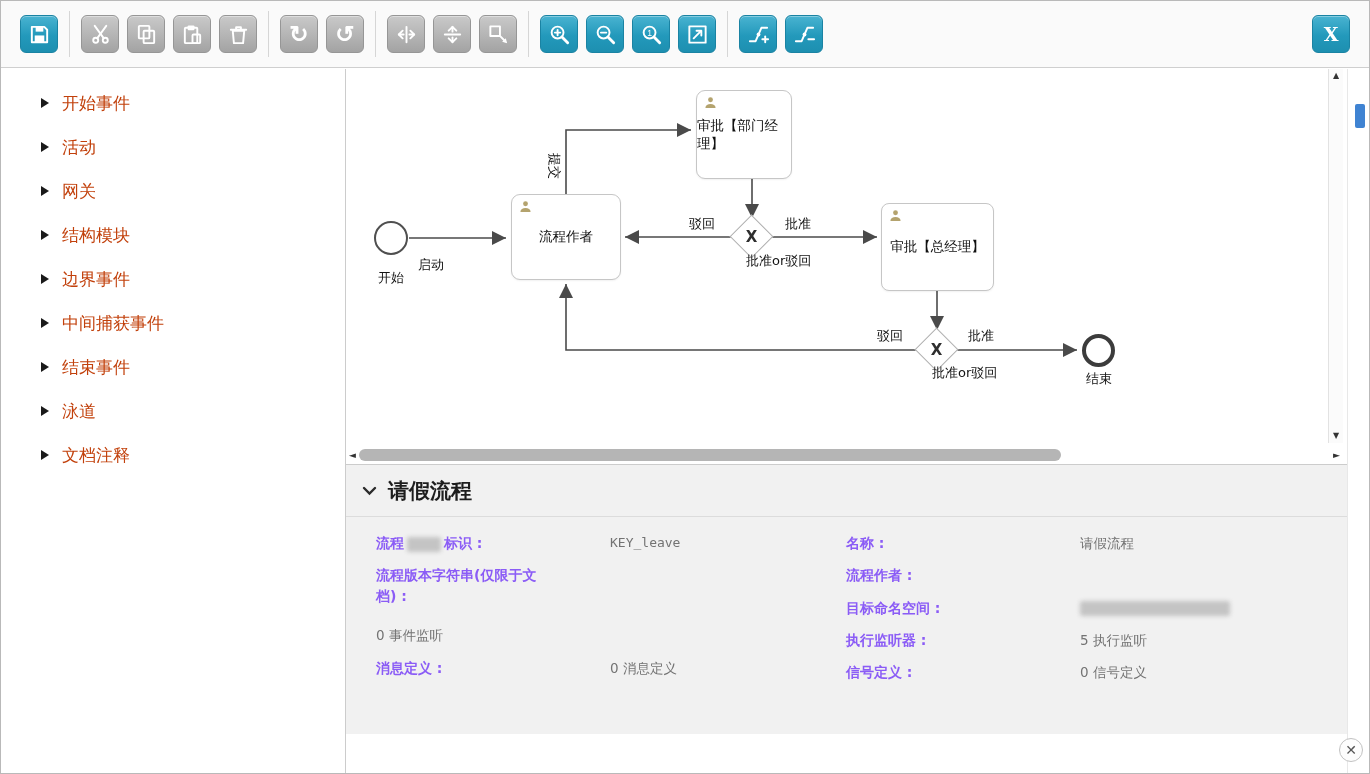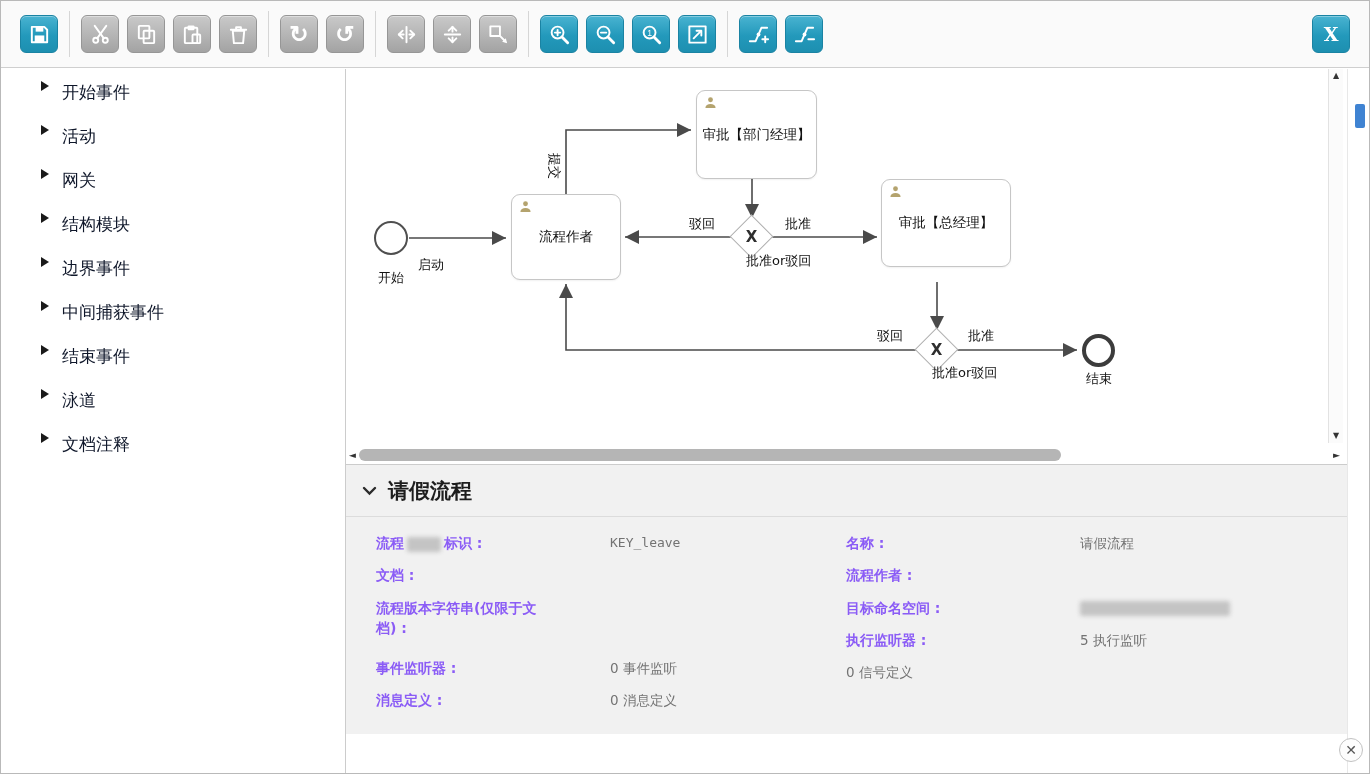--- a/index.html
+++ b/index.html
@@ -12,21 +12,21 @@
   .tb { width:38px; height:38px; border-radius:6px; display:flex; align-items:center; justify-content:center; margin:0 4px; cursor:pointer; padding:0; }
   .tb.teal { background:linear-gradient(180deg,#49b3d1 0%,#2399bb 55%,#1d8fb0 100%); border:1px solid #1a83a3; box-shadow:inset 0 1px 0 rgba(255,255,255,.35); }
   .tb.gray { background:linear-gradient(180deg,#c9c9c9 0%,#a3a3a3 100%); border:1px solid #969696; box-shadow:inset 0 1px 0 rgba(255,255,255,.4); }
   .tb svg { width:23px; height:23px; stroke:#fff; fill:none; stroke-width:2; stroke-linecap:round; stroke-linejoin:round; }
   .tb .glyph { color:#fff; font-size:23px; font-weight:bold; line-height:1; }
   .sep { width:0; height:46px; border-left:1px solid #d6d6d6; margin:0 7px; }
   .tb.xbtn { margin-left:auto; font-family:"DejaVu Serif","Liberation Serif",serif; color:#fff; font-weight:bold; font-size:19px; }
 
   
   .palette { position:absolute; left:0; top:68px; width:345px; height:706px; background:#fff; border-right:1px solid #ccc; padding-top:12px; }
-  .pal-item { height:44px; display:flex; align-items:flex-start; padding-left:40px; gap:13px; font-size:17px; color:#0f172a; cursor:pointer; }
+  .pal-item { height:44px; display:flex; align-items:center; padding-left:40px; gap:13px; font-size:17px; color:#c2410c; cursor:pointer; }
   .tri { width:0; height:0; border-left:8px solid #1a1a1a; border-top:5px solid transparent; border-bottom:5px solid transparent; }
 
   
   .canvas { position:absolute; left:345px; top:68px; width:982px; height:374px; background:#fff; overflow:hidden; }
   .canvas svg.edges { position:absolute; left:0; top:0; z-index:1; }
   .bpmn-task { position:absolute; background:#fff; border:1px solid #c6c6c6; border-radius:9px; display:flex; align-items:center; justify-content:center; font-size:13.5px; color:#111; box-shadow:0 1px 2px rgba(0,0,0,.06); z-index:2; cursor:pointer; }
   .user-ico { position:absolute; left:7px; top:5px; }
   .evt-circle { position:absolute; border-radius:50%; background:#fff; z-index:2; cursor:pointer; }
   .start-circle { left:28px; top:152px; width:34px; height:34px; border:2px solid #4f4f4f; }
   .end-circle { left:736px; top:265px; width:33px; height:33px; border:4px solid #3c3c3c; }
@@ -252,29 +252,29 @@
     <div class="elabel center" style="left:20px; top:200px; width:50px;font-family:Liberation Mono, monospace;">开始</div>
 
     <div class="bpmn-task" style="left:165px; top:125px; width:110px; height:86px;">
       <svg class="user-ico" width="13" height="13" viewBox="0 0 14 14">
         <circle cx="7" cy="4" r="2.6" fill="#b4a36e"></circle>
           <path d="M1.5 13 a5.5 4.5 0 0 1 11 0 z" fill="#b4a36e"></path>
       </svg>
       <span>流程作者</span>
     </div>
 
-    <div class="bpmn-task" style="left:350px; top:21px; width:121px; height:89px;">
+    <div class="bpmn-task" style="left:350px; top:21px; width:96px; height:89px;">
       <svg class="user-ico" width="13" height="13" viewBox="0 0 14 14">
         <circle cx="7" cy="4" r="2.6" fill="#b4a36e"></circle>
           <path d="M1.5 13 a5.5 4.5 0 0 1 11 0 z" fill="#b4a36e"></path>
       </svg>
       <span>审批【部门经理】</span>
     </div>
 
-    <div class="bpmn-task" style="left:535px; top:110px; width:130px; height:88px;">
+    <div class="bpmn-task" style="left:535px; top:134px; width:113px; height:88px;border-radius:8px;">
       <svg class="user-ico" width="13" height="13" viewBox="0 0 14 14">
         <circle cx="7" cy="4" r="2.6" fill="#b4a36e"></circle>
           <path d="M1.5 13 a5.5 4.5 0 0 1 11 0 z" fill="#b4a36e"></path>
       </svg>
       <span>审批【总经理】</span>
     </div>
 
     <div class="gw" style="left:390px; top:152px;"></div>
     <div class="gw-x" style="left:390px; top:152px;">X</div>
     <div class="gw" style="left:575px; top:265px;"></div>
@@ -312,30 +312,25 @@
       </svg>
       <span class="props-title">请假流程</span>
     </div>
     <div class="pgrid">
 
       <div>
         <div class="prow">
           <span class="plabel"><span>流程</span><span class="blur small"></span><span>标识 :</span></span>
           <span class="pvalue mono">KEY_leave</span>
         </div>
-        <div class="prow">
-          <span class="plabel">文档 :</span>
-          <span class="pvalue"></span>
-        </div>
         <div class="prow tall">
           <span class="plabel"><span class="inner">流程版本字符串(仅限于文档) :</span></span>
           <span class="pvalue"></span>
         </div>
         <div class="prow" style="margin-top:14px;">
-          <span class="plabel">事件监听器 :</span>
           <span class="pvalue">0 事件监听</span>
         </div>
         <div class="prow">
           <span class="plabel">消息定义 :</span>
           <span class="pvalue">0 消息定义</span>
         </div>
       </div>
 
       <div>
         <div class="prow">
@@ -348,20 +343,21 @@
         </div>
         <div class="prow">
           <span class="plabel">目标命名空间 :</span>
           <span class="pvalue"><span class="blur wide"></span></span>
         </div>
         <div class="prow">
           <span class="plabel">执行监听器 :</span>
           <span class="pvalue">5 执行监听</span>
         </div>
         <div class="prow">
+          <span class="plabel">信号定义 :</span>
           <span class="pvalue">0 信号定义</span>
         </div>
       </div>
     </div>
   </div>
 
   <div class="win-scroll"></div>
   <div class="win-thumb"></div>
   <div class="close-circle">
     <span>✕</span>

